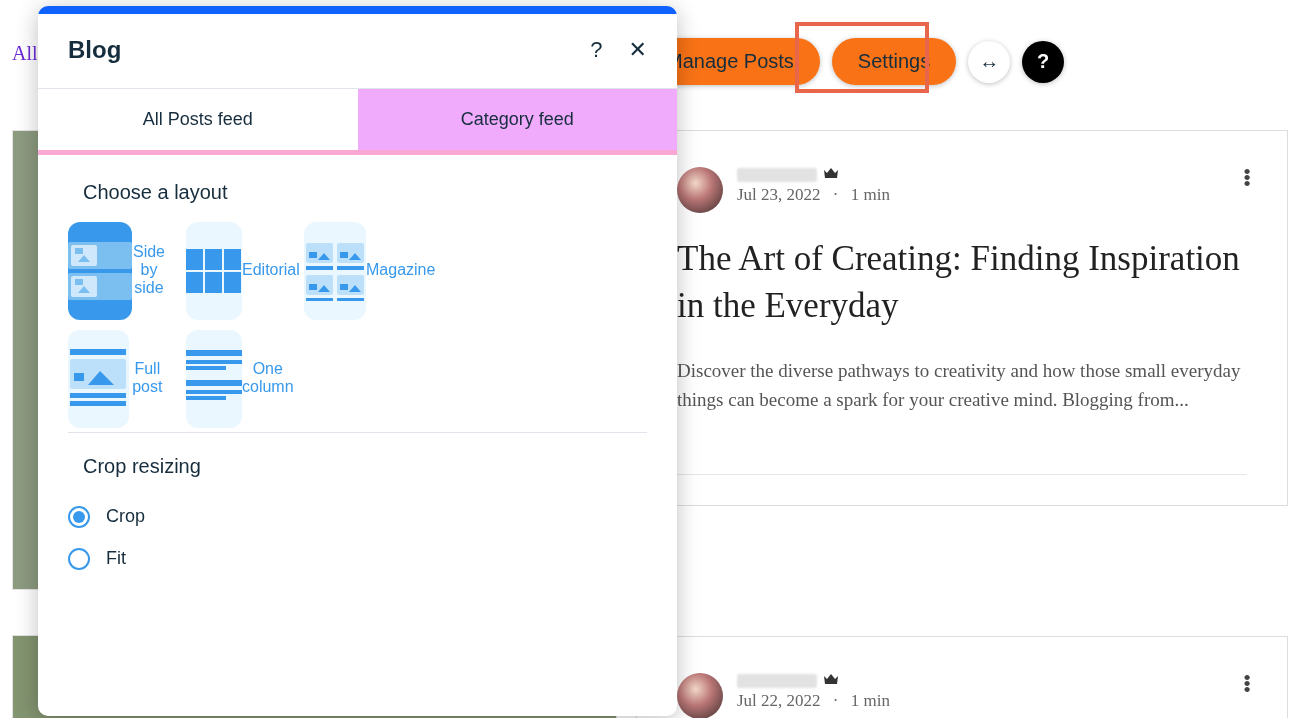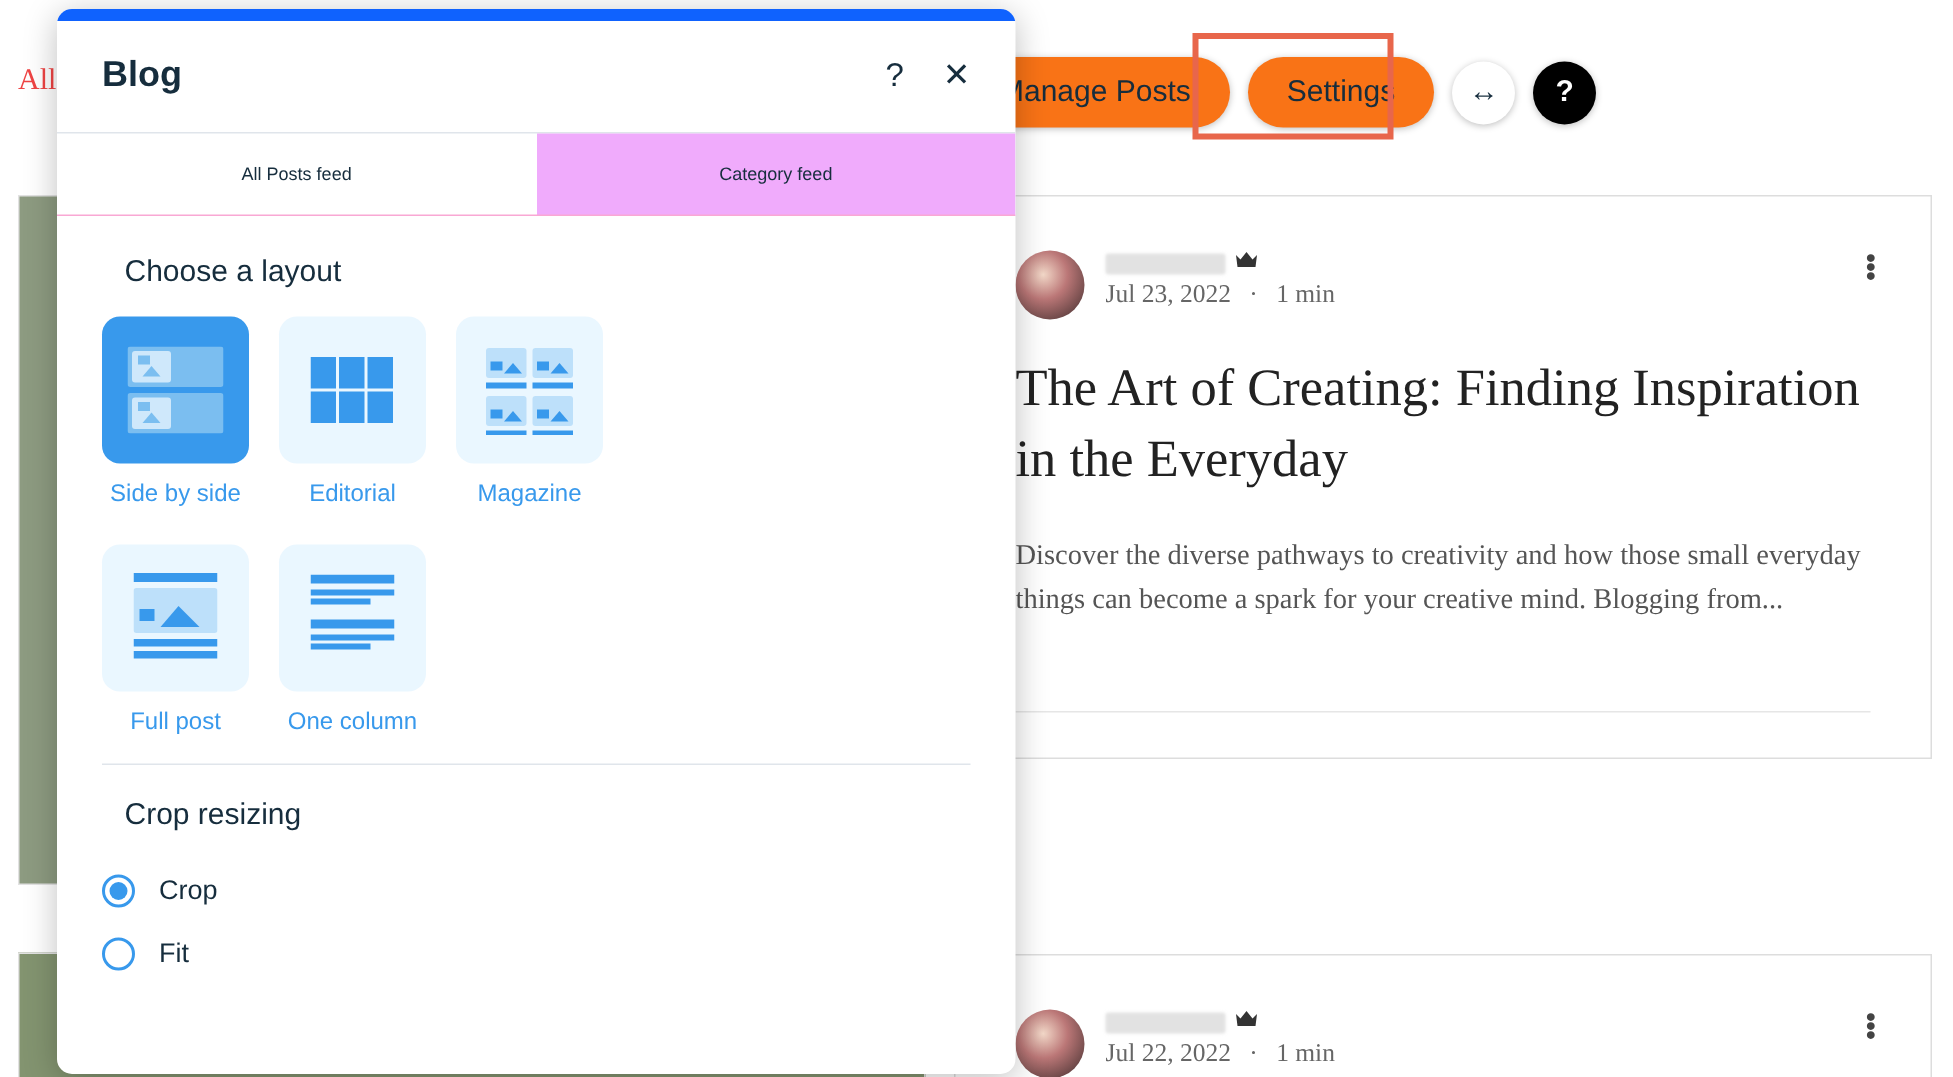--- a/index.html
+++ b/index.html
@@ -11,21 +11,21 @@
     position: relative;
     overflow: hidden;
     color: #162d3d;
   }
   .bg-text {
     position: absolute;
     top: 42px;
     left: 12px;
     font-size: 20px;
     font-family: Georgia, serif;
-    color: #ef4444;
+    color: #6d28d9;
   }
   .bg-card {
     position: absolute;
     left: 12px;
     top: 130px;
     width: 605px;
     height: 460px;
     border: 1px solid #ddd;
     background: #7a8a6c;
     opacity: 0.85;
@@ -153,29 +153,29 @@
     border-radius: 20px;
     margin: 0 8px;
     padding: 10px 10px;
   }
   .side-item-wrap { padding: 4px 0; }
   .side-divider { height:1px; background:#dbe4ec; margin: 18px 18px; }
 
   .content { flex:1; display:flex; flex-direction:column; }
   .tabs { display:flex; }
   .tab {
-    flex:1; text-align:center; padding: 20px 0; font-size: 12px;
-    color: #162d3d; cursor:pointer; border-bottom: 1px solid #f9a8d4;
+    flex:1; text-align:center; padding: 20px 0; font-size: 18px;
+    color: #162d3d; cursor:pointer; border-bottom: 5px solid #f9a8d4;
   }
   .tab.inactive { background: #f0abfc; color:#162d3d; }
   .content-inner { padding: 26px 30px 10px 30px; overflow:auto; }
   .section-title { font-size: 20px; color:#162d3d; margin-bottom: 18px; margin-left: 15px; }
 
   .layout-grid { display:grid; grid-template-columns: repeat(3, 98px); column-gap: 20px; row-gap: 10px; }
-  .layout-opt { display:flex; flex-direction:column; align-items:center; cursor:pointer;}
+  .layout-opt { display:flex; flex-direction:row; align-items:center; cursor:pointer;}
   .layout-thumb {
     width: 98px; height: 98px; border-radius: 12px;
     background: #eaf7ff; display:flex; align-items:center; justify-content:center;
   }
   .layout-thumb.selected { background: #3899ec; }
   .layout-label { margin-top: 12px; font-size: 16px; color:#3899ec; text-align:center; margin-bottom: 14px; }
   .layout-thumb svg { display:block; }
 
   .hr { height:1px; background:#e0e5eb; margin: 4px 0 22px 0; }
 

